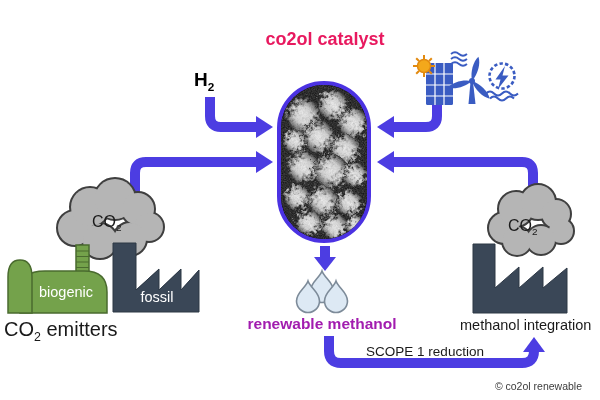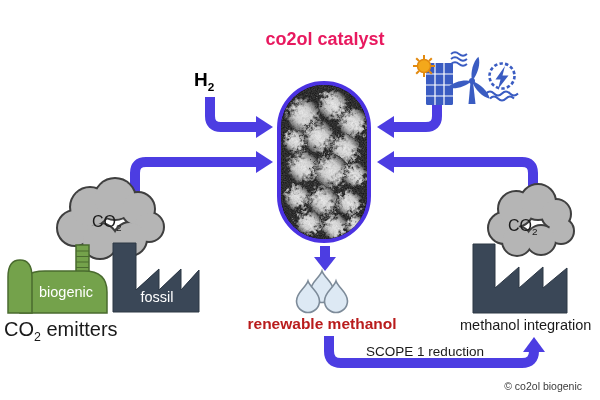--- a/index.html
+++ b/index.html
@@ -11,21 +11,21 @@
   .h2label{left:194px;top:70px;font-size:19px;font-weight:bold;color:#000000;}
   sub{font-size:0.62em;}
   .scope1{left:146px;top:169px;width:118px;text-align:center;font-size:13.5px;}
   .vilabel{left:402px;top:169px;width:124px;text-align:center;font-size:13.5px;}
   .co2left{left:92px;top:213px;font-size:16px;}
   .co2right{left:508px;top:217px;font-size:16px;}
   .biogenic{left:28px;top:285px;width:76px;text-align:center;font-size:14.5px;color:#ffffff;}
   .fossil{left:126px;top:290px;width:62px;text-align:center;font-size:14.5px;color:#ffffff;}
   .emitters{left:4px;top:318px;font-size:20px;}
   .processors{left:460px;top:318px;width:122px;text-align:center;font-size:14.5px;}
-  .methanol{left:238px;top:315px;width:168px;text-align:center;font-size:15.5px;font-weight:bold;color:#b91c1c;}
+  .methanol{left:238px;top:315px;width:168px;text-align:center;font-size:15.5px;font-weight:bold;color:#a21caf;}
   .scope3{left:364px;top:345px;width:122px;text-align:center;font-size:13.5px;}
   .copyright{left:462px;top:381px;width:120px;text-align:right;font-size:10.5px;color:#3c3c3c;}
   .capsule{position:absolute;left:277px;top:81px;width:94px;height:162px;box-sizing:border-box;
            border:4px solid #4b32e2;border-radius:48px;background:#0d0d0d;overflow:hidden;z-index:3;}
 </style>
 </head>
 <body>
 
 <div id="canvas">
 
@@ -196,15 +196,15 @@
   <div class="label co2right"><span>CO</span><sub>2</sub></div>
 
   <div class="label biogenic">biogenic</div>
   <div class="label fossil">fossil</div>
 
   <div class="label emitters"><span>CO</span><sub>2</sub><span> emitters</span></div>
 
   <div class="label processors">methanol integration</div>
   <div class="label methanol">renewable methanol</div>
   <div class="label scope3">SCOPE 1 reduction</div>
-  <div class="label copyright">© co2ol biogenic</div>
+  <div class="label copyright">© co2ol renewable</div>
 
 </div>
 
 </body></html>

